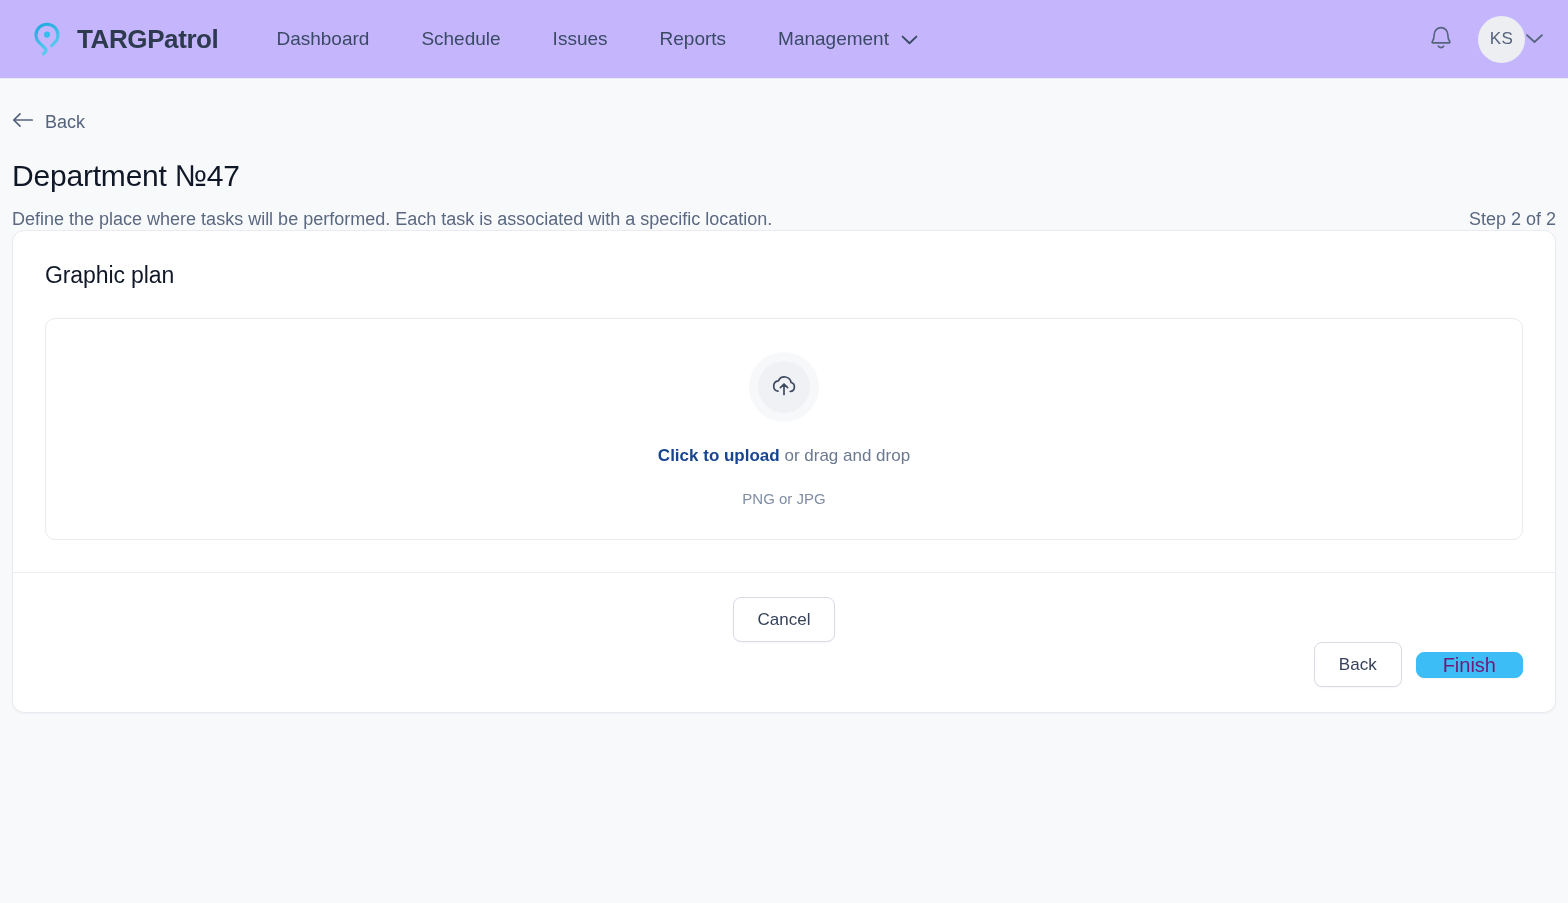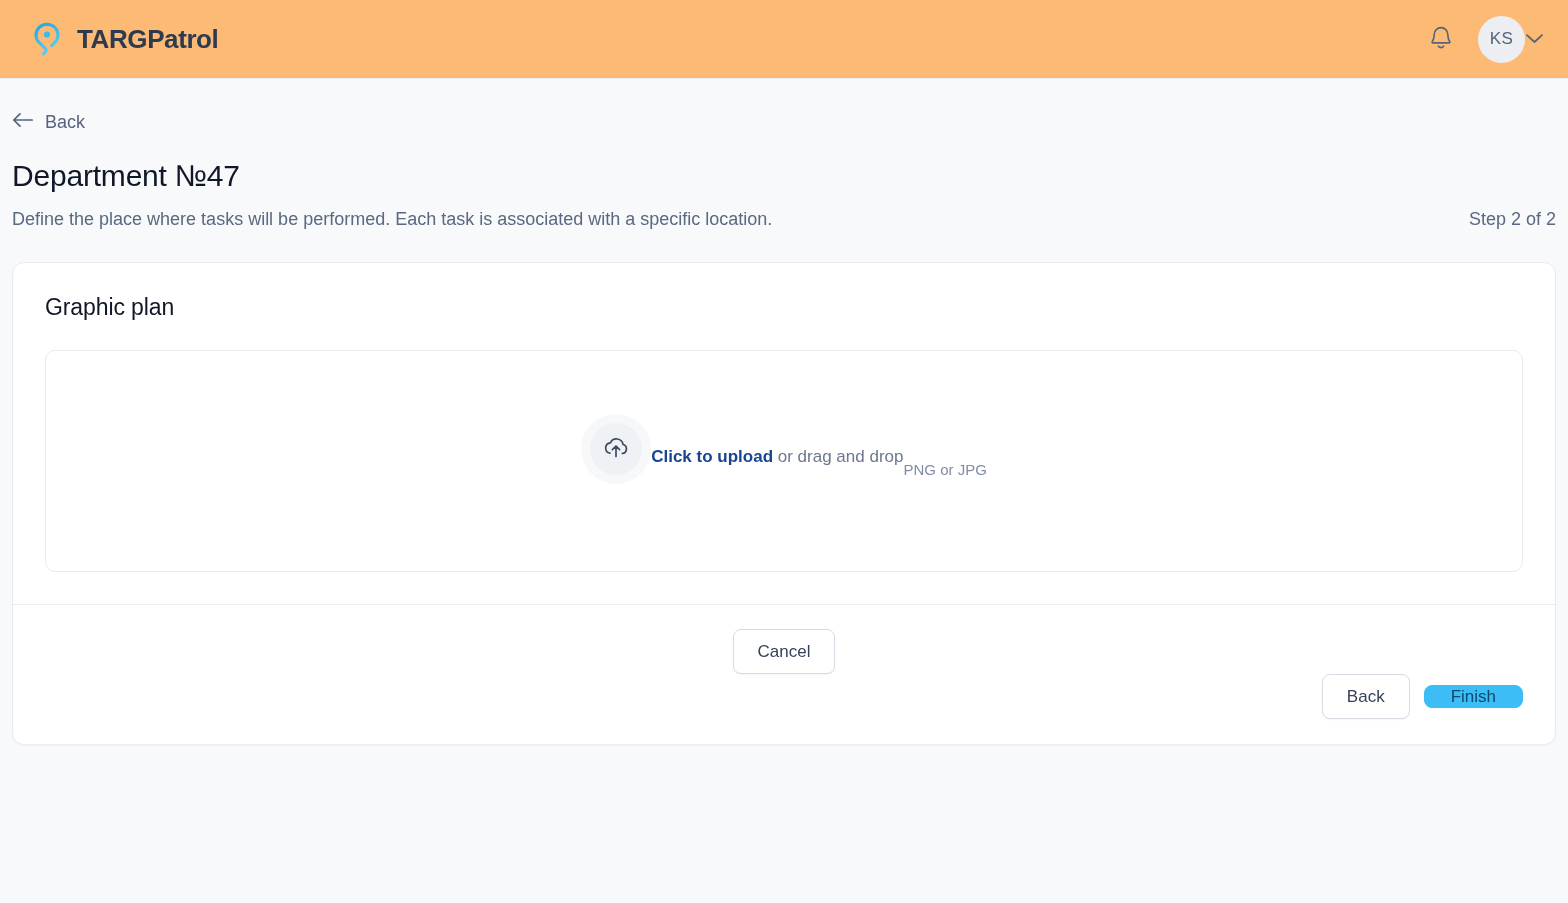--- a/index.html
+++ b/index.html
@@ -13,21 +13,21 @@
   body {
     font-family: "Liberation Sans", sans-serif;
     background: #f8f9fb;
     color: #1e293b;
     -webkit-font-smoothing: antialiased;
   }
 
   
   .navbar {
     height: 79px;
-    background: #fdba74;
+    background: #c4b5fd;
     border-bottom: 1px solid #e8eaef;
     display: flex;
     align-items: center;
     padding: 0 24px 0 28px;
     position: relative;
   }
 
   .brand {
     display: flex;
     align-items: center;
@@ -119,21 +119,20 @@
     font-weight: normal;
     color: #101828;
     letter-spacing: -0.2px;
     margin-bottom: 16px;
   }
 
   .subtitle-row {
     display: flex;
     align-items: baseline;
     justify-content: space-between;
-    margin-bottom: 32px;
   }
 
   .subtitle {
     font-size: 18px;
     color: #5a6881;
   }
 
   .step-indicator {
     font-size: 18px;
     color: #5a6881;
@@ -157,21 +156,21 @@
     color: #101828;
     margin-bottom: 29px;
     letter-spacing: -0.1px;
   }
 
   .dropzone {
     border: 1px solid #e9ebf0;
     border-radius: 10px;
     height: 222px;
     display: flex;
-    flex-direction: row;
+    flex-direction: column;
     align-items: center;
     justify-content: center;
     cursor: pointer;
     background: #ffffff;
   }
 
   .upload-badge {
     width: 70px; height: 70px;
     border-radius: 50%;
     background: #f7f8fa;
@@ -230,23 +229,23 @@
     background: #ffffff;
     color: #36425a;
     padding: 13px 24px;
     line-height: 1;
     box-shadow: 0 1px 2px rgba(16, 24, 40, 0.04);
   }
 
   .btn-primary {
     background: #3cbdf5;
     border-color: #3cbdf5;
-    color: #0c4a6e;
+    color: #701a75;
     padding: 2px 26px;
-    font-size: 17px;
+    font-size: 20px;
   }
 
   .footer-right {
     margin-left: auto;
     display: flex;
     align-items: center;
     gap: 14px;
   }
 </style>
 </head>
@@ -264,20 +263,42 @@
           </linearGradient>
         </defs>
         <path d="M19 4.2c-6.1 0-11 4.8-11 10.8 0 3.0 1.3 5.7 3.3 7.6l6.1 6.0c0.9 0.9 0.9 2.4 0 3.3l-2.0 2.0" stroke="url(#pinGrad)" stroke-width="3.1" stroke-linecap="round" fill="none"></path>
         <path d="M19 4.2c6.1 0 11 4.8 11 10.8 0 3.0-1.3 5.7-3.3 7.6l-3.0 3.0" stroke="url(#pinGrad)" stroke-width="3.1" stroke-linecap="round" fill="none"></path>
         <circle cx="19" cy="14.6" r="3.1" fill="#36bdee"></circle>
       </svg>
     </span>
     <span class="brand-name">TARGPatrol</span>
   </div>
 
+  <div class="nav-links">
+    <div class="nav-link">
+      <span>Dashboard</span>
+    </div>
+    <div class="nav-link">
+      <span>Schedule</span>
+    </div>
+    <div class="nav-link">
+      <span>Issues</span>
+    </div>
+    <div class="nav-link">
+      <span>Reports</span>
+    </div>
+    <div class="nav-link with-caret">
+      <span>Management</span>
+      <span>
+        <svg width="17" height="10" viewBox="0 0 17 10" fill="none" xmlns="http://www.w3.org/2000/svg">
+          <path d="M1.6 1.6L8.5 8.2L15.4 1.6" stroke="#3b4a64" stroke-width="1.9" stroke-linecap="round" stroke-linejoin="round"></path>
+        </svg>
+      </span>
+    </div>
+  </div>
 
   <div class="nav-right">
     <div class="bell-btn">
       <span>
         <svg width="26" height="28" viewBox="0 0 26 28" fill="none" xmlns="http://www.w3.org/2000/svg">
           <path d="M6.2 11.4a6.8 6.8 0 0 1 13.6 0c0 4.0 1.1 6.1 2.0 7.3 .4 .5 0 1.2-.6 1.2H4.8c-.6 0-1.0-.7-.6-1.2 .9-1.2 2.0-3.3 2.0-7.3Z" stroke="#55637d" stroke-width="1.6" stroke-linejoin="round" fill="none"></path>
           <path d="M10.4 23.2c.6 .9 1.5 1.4 2.6 1.4s2.0-.5 2.6-1.4" stroke="#55637d" stroke-width="1.6" stroke-linecap="round" fill="none"></path>
         </svg>
       </span>
     </div>

